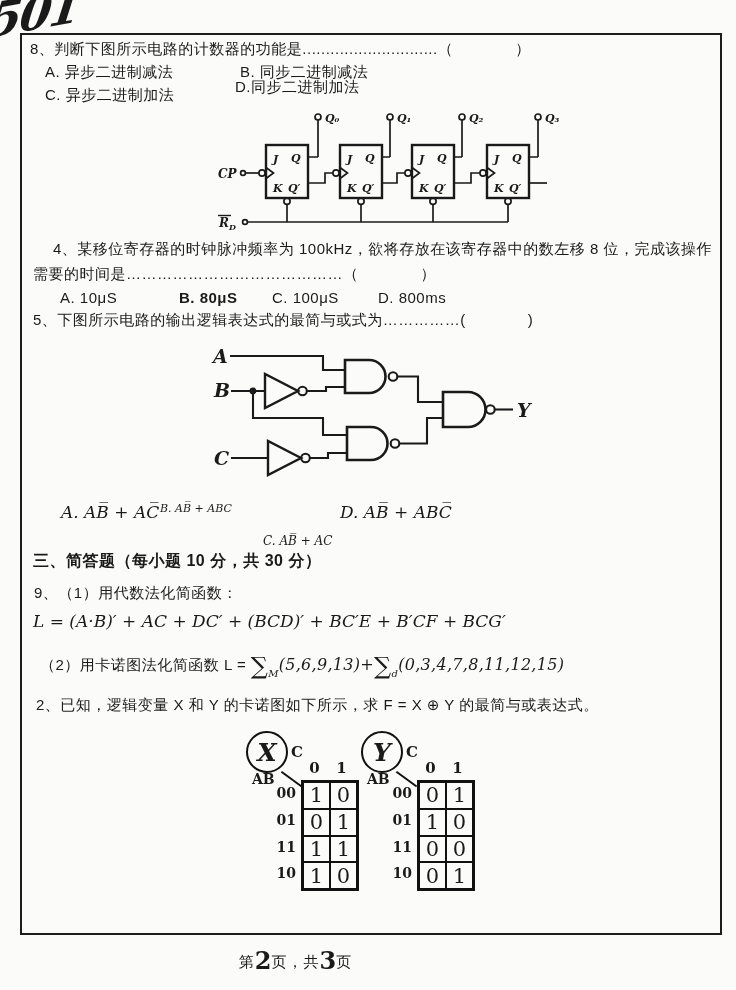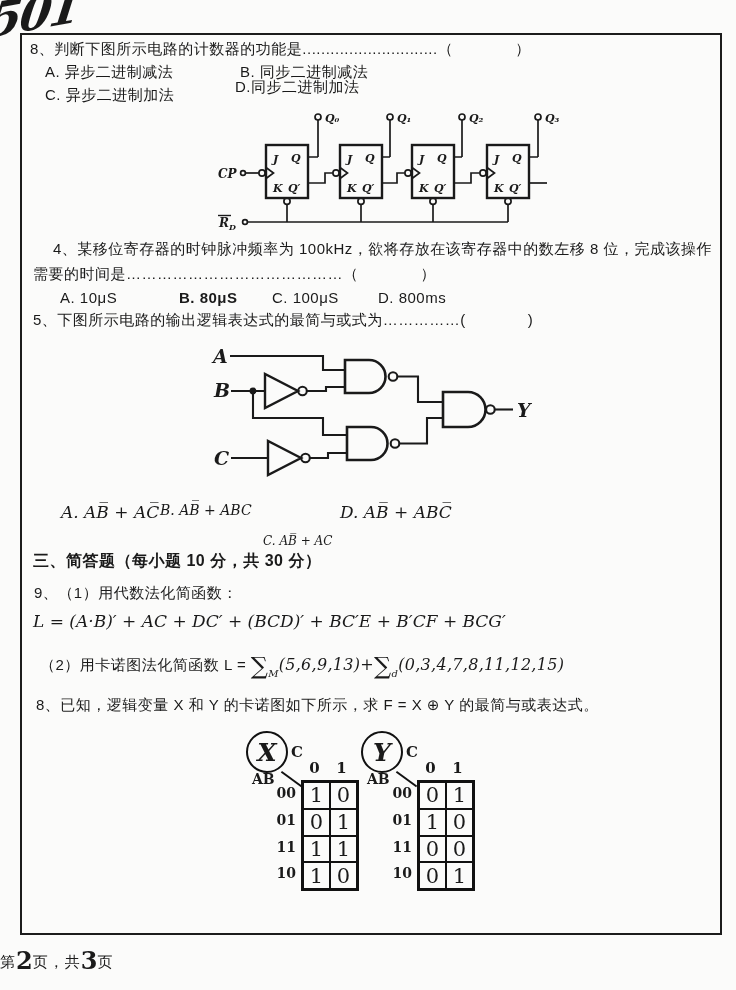--- a/index.html
+++ b/index.html
@@ -48,21 +48,21 @@
   .kmap-ab{position:absolute;left:6px;top:40px;font-weight:bold;font-size:14px;
     font-family:"DejaVu Serif",serif;}
   .krows{position:absolute;width:26px;text-align:right;}
   .krows div{height:26.8px;line-height:26.8px;font-family:"DejaVu Serif",serif;
     font-weight:bold;font-size:14px;}
   .kgrid{position:absolute;display:grid;grid-template-columns:repeat(2,27px);
     grid-auto-rows:26.8px;border:2.5px solid #111;}
   .kcell{border:1.3px solid #111;display:flex;align-items:center;justify-content:center;
     font-family:"DejaVu Serif",serif;font-size:21px;}
   
-  .footer{left:0;top:946px;width:591px;white-space:nowrap;}
+  .footer{left:0;top:946px;width:591px;text-align:center;white-space:nowrap;}
   .footer .t{font-size:15px;letter-spacing:1px;}
   .footer .num{font-size:24px;font-weight:bold;font-family:"DejaVu Serif",serif;
     vertical-align:-2px;}
   svg text{font-family:"DejaVu Serif",serif;}
 </style>
 </head>
 <body>
 
 <div class="abs hand-mark">501</div>
 
@@ -192,35 +192,35 @@
   </g>
   <g fill="#1a1a1a" font-style="italic" font-weight="bold" font-size="19">
     <text x="13" y="18">A</text>
     <text x="14" y="52">B</text>
     <text x="14" y="120">C</text>
     <text x="317" y="72">Y</text>
   </g>
 </svg>
 
 <div class="abs math" style="left:61px;top:502px;font-size:17px;">A.  AB̅ + AC̅</div>
-<div class="abs math" style="left:160px;top:502px;font-size:14px;">B.  AB̅ + ABC</div>
+<div class="abs math" style="left:160px;top:502px;font-size:11px;">B.  AB̅ + ABC</div>
 <div class="abs math" style="left:263px;top:502px;font-size:12px;margin-top:32px;">C. AB̅ + AC</div>
 <div class="abs math" style="left:340px;top:502px;font-size:17px;">D.  AB̅ + ABC̅</div>
 
 <div class="abs cjk heading" style="left:33px;top:551px;">三、简答题（每小题 10 分，共 30 分）</div>
 
 <div class="abs cjk" style="left:34px;top:584px;">9、（1）用代数法化简函数：</div>
 <div class="abs math formula" style="left:33px;top:611px;">L = (A·B)′ + AC + DC′ + (BCD)′ + BC′E + B′CF + BCG′</div>
 
 <div class="abs sum-line" style="left:40px;top:652px;">
   <span class="cjk">（2）用卡诺图法化简函数 L =</span>
   <span class="sigma">∑</span><span class="ssub">M</span><span class="sum-math">(5,6,9,13)</span><span class="sum-math">+</span><span class="sigma">∑</span><span class="ssub">d</span><span class="sum-math">(0,3,4,7,8,11,12,15)</span>
 </div>
 
-<div class="abs cjk" style="left:36px;top:696px;">8、已知，逻辑变量 X 和 Y 的卡诺图如下所示，求 F = X ⊕ Y 的最简与或表达式。</div>
+<div class="abs cjk" style="left:36px;top:696px;">2、已知，逻辑变量 X 和 Y 的卡诺图如下所示，求 F = X ⊕ Y 的最简与或表达式。</div>
 
 <div class="abs kmap" style="left:246px;top:731px;">
   <div class="kmap-circle">X</div>
   <div class="kmap-diag"></div>
   <span class="kmap-c">C</span>
   <div class="kmap-cols" style="left:55px;">
     <span>0</span>
     <span>1</span>
   </div>
   <span class="kmap-ab">AB</span>

